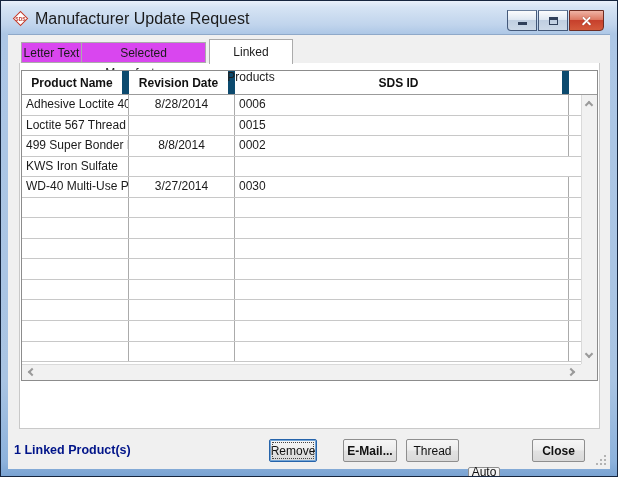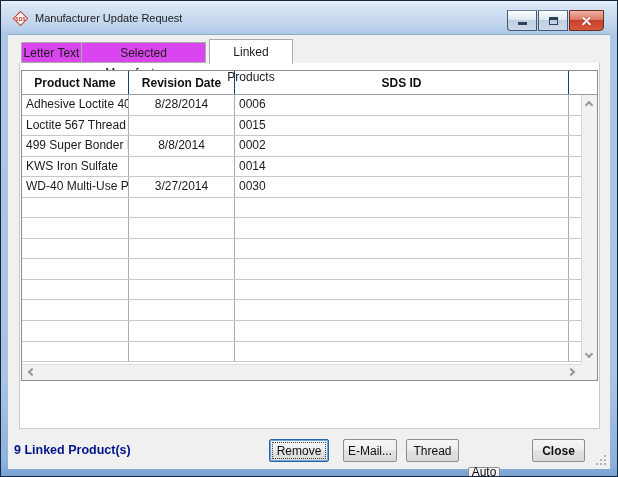--- a/index.html
+++ b/index.html
@@ -9,21 +9,21 @@
     font-family:"Liberation Sans","DejaVu Sans",sans-serif;
     border:1px solid #16263f;
     background:linear-gradient(180deg,#e9f0fa 0px,#d6e4f4 6px,#c0d4ec 24px,#adc7e6 33px,#a9c4e3 80%,#8db2dc 97%,#7aa3d2 100%);
     overflow:hidden;
   }
   
   .titlebar{position:absolute;top:1px;left:1px;right:1px;height:32px;}
   .app-icon{position:absolute;left:10px;top:8px;width:17px;height:17px;}
   .app-icon .diamond{position:absolute;left:3px;top:3px;width:11px;height:11px;border:1.5px solid #c0392b;background:#fff;transform:rotate(45deg);}
   .app-icon .diamond-label{position:absolute;left:0;top:6px;width:17px;text-align:center;font-size:5px;font-weight:bold;color:#c0392b;letter-spacing:0;}
-  .title-text{position:absolute;left:33px;top:0;height:32px;line-height:33px;font-size:11px;color:#1b1b1b;}
+  .title-text{position:absolute;left:33px;top:0;height:32px;line-height:33px;font-size:16px;color:#1b1b1b;}
   .caption-buttons{position:absolute;top:8px;right:12px;display:flex;}
   .cap-btn{position:relative;height:21px;border:1px solid #44597a;border-top-color:#6b7f9c;display:flex;align-items:center;justify-content:center;}
   .cap-btn.min{width:30px;border-radius:0 0 0 4px;background:linear-gradient(180deg,#fbfcfd 0%,#dfe8f2 45%,#c0cfe1 50%,#ccd9e8 100%);}
   .cap-btn.max{width:30px;margin-left:1px;background:linear-gradient(180deg,#fbfcfd 0%,#dfe8f2 45%,#c0cfe1 50%,#ccd9e8 100%);}
   .cap-btn.close{width:35px;margin-left:1px;border-radius:0 0 4px 0;background:linear-gradient(180deg,#efb3a5 0%,#dd7a64 45%,#c7402c 50%,#d45a3c 100%);border-color:#6e2c22;}
   .glyph-min{width:9px;height:3px;background:#30405a;margin-top:6px;}
   .glyph-max{width:9px;height:8px;border:1px solid #30405a;border-top-width:3px;background:transparent;}
   .glyph-close{position:relative;width:11px;height:11px;}
   .glyph-close i{position:absolute;left:0;top:4.5px;width:11px;height:2.4px;background:#fff;border-radius:1px;box-shadow:0 0 1px #7e2417;}
   .glyph-close i:first-child{transform:rotate(45deg);}
@@ -33,21 +33,21 @@
   
   .tab{position:absolute;top:7px;height:21px;line-height:20px;text-align:center;font-size:12px;color:#1b1b1b;
        background:#d946ef;border:1px solid #ababab;z-index:2;}
   .tab.active{top:4px;height:25px;line-height:25px;background:#fff;border-bottom:none;z-index:4;}
   
   .page{position:absolute;left:11px;top:28px;width:581px;height:366px;background:#fff;
         border:1px solid #c9c9c9;border-top:none;z-index:1;}
   
   .grid{position:absolute;left:13px;top:35px;width:577px;height:311px;background:#fff;border:1px solid #8c8c8c;z-index:3;}
   .grid-header{position:absolute;left:0;top:0;right:0;height:24px;display:flex;background:#fff;border-bottom:1px solid #9b9b9b;}
-  .hcell{height:100%;font-size:12px;font-weight:bold;color:#111;display:flex;align-items:center;justify-content:center;border-right:1px solid #0c4a6e;}
+  .hcell{height:100%;font-size:12px;font-weight:bold;color:#111;display:flex;align-items:center;justify-content:center;border-right:7px solid #0c4a6e;}
   .hcell.c0{width:107px;}.hcell.c1{width:106px;}.hcell.c2{width:334px;}
   .hcell.filler{flex:1;border-right:none;}
   .grid-body{position:absolute;left:0;top:24px;right:16px;bottom:16px;overflow:hidden;}
   .grow{display:flex;height:20.55px;border-bottom:1px solid #c8c8c8;}
   .gcell{height:100%;font-size:12px;color:#1a1a1a;line-height:19.5px;white-space:nowrap;overflow:hidden;border-right:1px solid #ababab;}
   .gcell.c0{width:107px;padding-left:4px;}
   .gcell.c1{width:106px;text-align:center;}
   .gcell.c2{width:334px;padding-left:4px;}
   .gcell.filler{flex:1;border-right:none;}
   
@@ -130,21 +130,20 @@
           </div>
           <div class="grow">
             <div class="gcell c0">499 Super Bonder In...</div>
             <div class="gcell c1">8/8/2014</div>
             <div class="gcell c2">0002</div>
             <div class="gcell filler"></div>
           </div>
           <div class="grow">
             <div class="gcell c0">KWS Iron Sulfate</div>
             <div class="gcell c1"></div>
-            <div class="gcell c2">0014</div>
             <div class="gcell filler"></div>
           </div>
           <div class="grow">
             <div class="gcell c0">WD-40 Multi-Use Pr...</div>
             <div class="gcell c1">3/27/2014</div>
             <div class="gcell c2">0030</div>
             <div class="gcell filler"></div>
           </div>
           <div class="grow">
             <div class="gcell c0"></div>
@@ -199,24 +198,24 @@
         <span class="chev up"></span>
         <span class="chev down"></span>
       </div>
       <div class="hscroll">
         <span class="chev left"></span>
         <span class="chev right"></span>
       </div>
       <div class="corner"></div>
     </div>
 
-    <div class="status">9 Linked Product(s)</div>
+    <div class="status">1 Linked Product(s)</div>
     <div id="footer-buttons">
-        <button class="btn focused" style="left: 261px; width: 60px;">Remove<span class="focus-rect"></span></button>
-        <button class="btn" style="left: 335px; width: 54px;">E-Mail...</button>
+        <button class="btn focused" style="left: 261px; width: 48px;">Remove<span class="focus-rect"></span></button>
+        <button class="btn" style="left: 335px; width: 54px; font-weight: bold;">E-Mail...</button>
         <button class="btn" style="left: 398px; width: 53px;">Thread</button>
         <button class="btn" style="left: 460px; width: 32px; margin-top: 28px;">Auto Run</button>
         <button class="btn" style="left: 524px; width: 53px; font-weight: bold;">Close</button>
       </div>
 
     <div class="grip">
         <i></i>
       </div>
   </div>
 </div>

